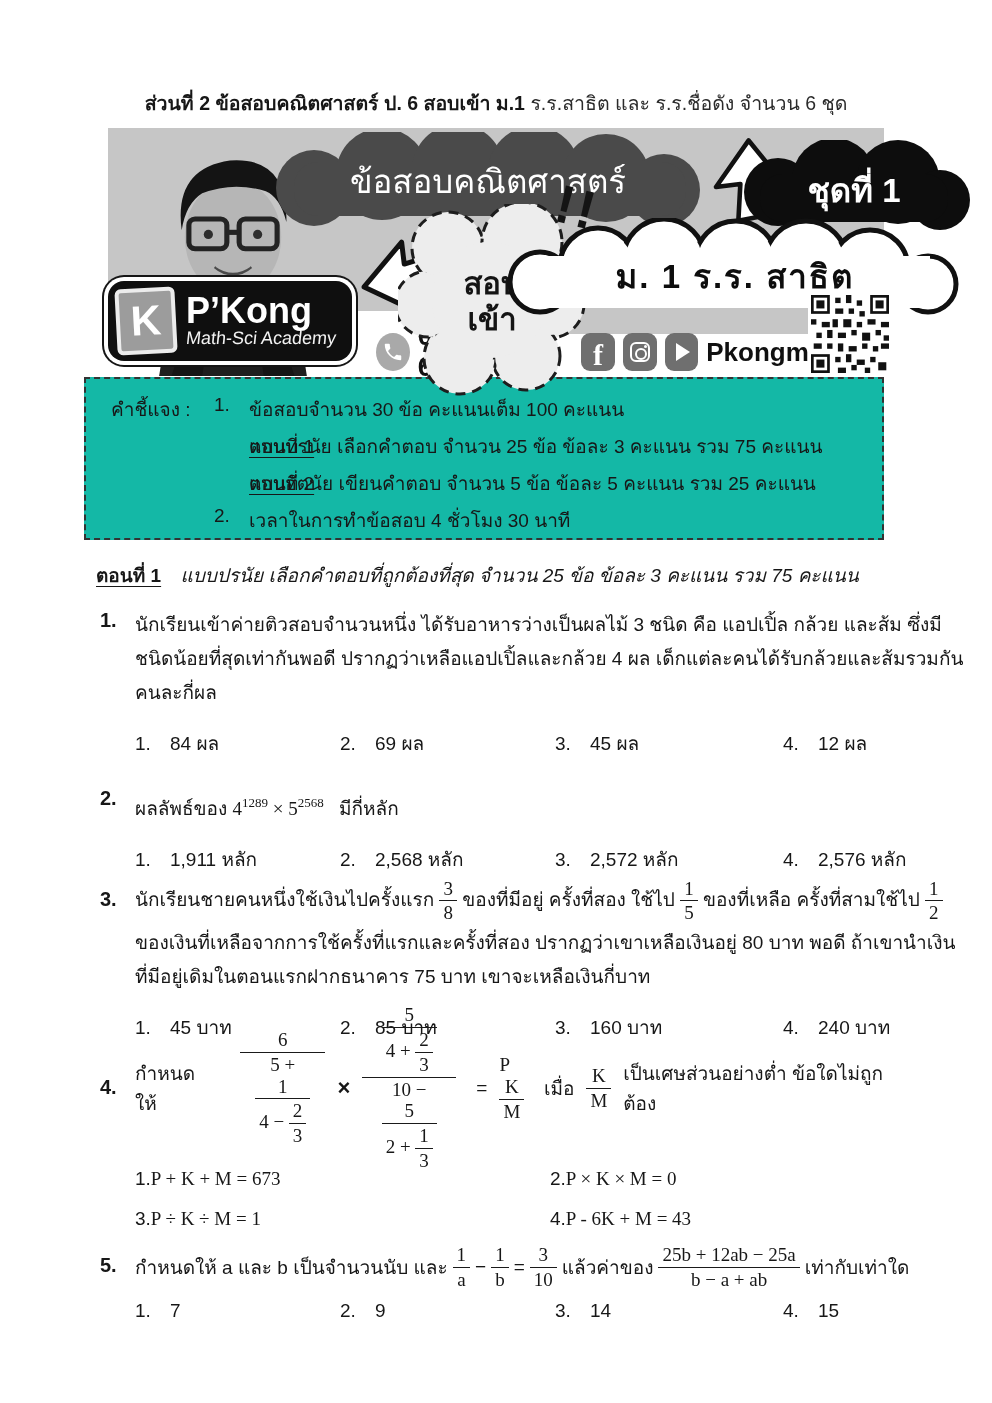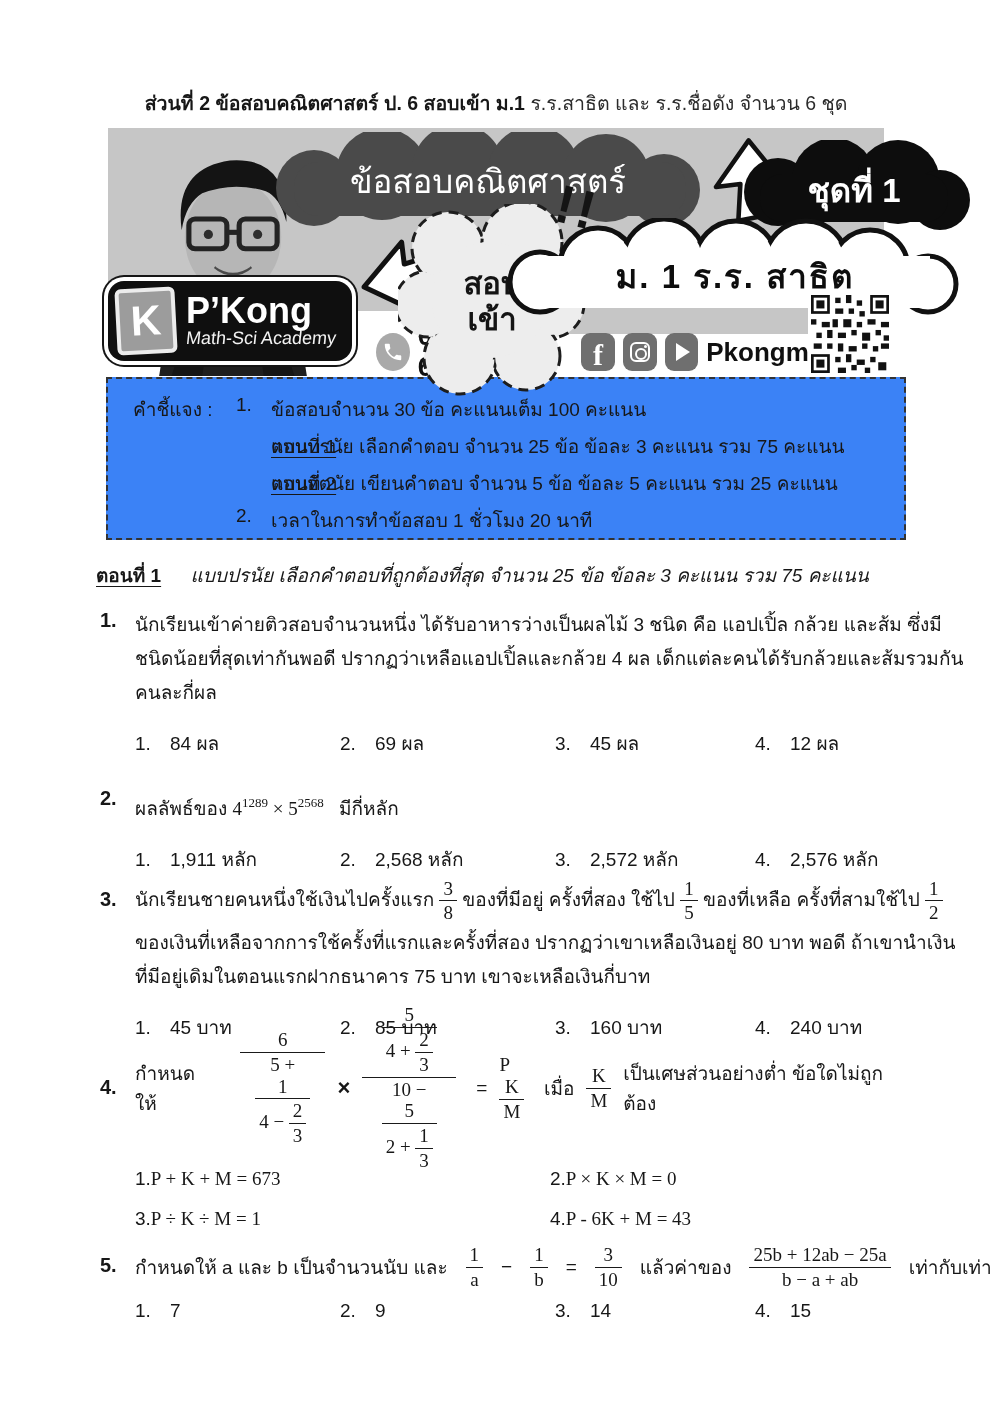--- a/index.html
+++ b/index.html
@@ -41,49 +41,49 @@
   .sq { width:38px; height:38px; border-radius:9px; background:#6f6f6f; display:flex; align-items:center; justify-content:center; }
   .fb-f { color:#fff; font-size:30px; font-weight:800; font-family:"Liberation Serif",serif; margin-top:6px; }
   .ig-cam { width:20px; height:20px; border:2.5px solid #fff; border-radius:6px; position:relative; }
   .ig-cam::after { content:""; position:absolute; left:3.5px; top:3.5px; width:8px; height:8px; border:2.5px solid #fff; border-radius:50%; }
   .ig-cam::before { content:""; position:absolute; right:1px; top:1px; width:3px; height:3px; background:#fff; border-radius:50%; }
   .yt-play { width:0; height:0; border-left:14px solid #fff; border-top:9px solid transparent; border-bottom:9px solid transparent; margin-left:4px; }
   .handle { font-size:26px; font-weight:800; color:#101010; }
   .qr { position:absolute; left:700px; top:164px; width:84px; height:84px; z-index:6; background:#fff; padding:3px; }
 
   
-  .inst { position:absolute; left:106px; top:377px; width:800px; height:163px; background:#3b82f6; border:2px dashed #333; font-size:19px; }
+  .inst { position:absolute; left:84px; top:377px; width:800px; height:163px; background:#14b8a6; border:2px dashed #333; font-size:19px; }
   .inst span { position:absolute; white-space:nowrap; }
   .ul { text-decoration:underline; text-underline-offset:4px; }
 
   
   .section { position:absolute; left:96px; top:560px; font-size:19px; }
   .section .lbl { font-weight:700; text-decoration:underline; text-underline-offset:4px; }
-  .section .txt { font-style:italic; margin-left:24px; }
+  .section .txt { font-style:italic; margin-left:14px; }
 
   
   .q { position:absolute; left:100px; width:792px; font-size:19px; }
   .qno { position:absolute; left:0; top:1px; font-weight:800; font-size:20px; }
   .qc { margin-left:35px; }
   .qline { line-height:34px; white-space:nowrap; }
   .choices { position:relative; height:36px; margin-top:18px; }
   .choice { position:absolute; top:0; white-space:nowrap; }
   .choice .cno { display:inline-block; min-width:35px; }
-  .c0{left:0} .c1{left:205px} .c2{left:420px} .c3{left:620px} .cc1{left:415px}
+  .c0{left:0} .c1{left:205px} .c2{left:420px} .c3{left:648px} .cc1{left:415px}
 
   .math { font-family:"Liberation Serif","DejaVu Serif",serif; }
   sup { font-size:13px; vertical-align:8px; font-family:"Liberation Serif",serif; }
   .frac { display:inline-block; vertical-align:middle; text-align:center; line-height:1.15; font-family:"Liberation Serif","DejaVu Serif",serif; }
   .frac > .num { display:block; border-bottom:1.6px solid #1a1a1a; padding:0 4px 1px; }
   .frac > .den { display:block; padding:1px 4px 0; }
   .formula-row { display:flex; align-items:center; gap:12px; height:132px; }
   .q4rows { position:relative; height:80px; margin-top:14px; }
   .q4row { position:absolute; white-space:nowrap; }
   .r0{top:0} .r1{top:40px}
-  .q5line { display:flex; align-items:center; gap:18px; height:58px; white-space:nowrap; }
+  .q5line { display:flex; align-items:center; gap:5px; height:58px; white-space:nowrap; }
 </style>
 </head>
 <body>
 
 <div class="page">
 
   <div class="hdr">
     <span class="b">ส่วนที่ 2 ข้อสอบคณิตศาสตร์ ป. 6 สอบเข้า ม.1</span>
     <span class="l">ร.ร.สาธิต และ ร.ร.ชื่อดัง จำนวน 6 ชุด</span>
   </div>
@@ -296,21 +296,21 @@
     <span style="left:163px; top:15px;">ข้อสอบจำนวน 30 ข้อ คะแนนเต็ม 100 คะแนน</span>
     <span style="left:163px; top:52px;">
       <span class="ul">ตอนที่ 1</span>
       <span>แบบปรนัย เลือกคำตอบ จำนวน 25 ข้อ ข้อละ 3 คะแนน รวม 75 คะแนน</span>
     </span>
     <span style="left:163px; top:89px;">
       <span class="ul">ตอนที่ 2</span>
       <span>แบบอัตนัย เขียนคำตอบ จำนวน 5 ข้อ ข้อละ 5 คะแนน รวม 25 คะแนน</span>
     </span>
     <span style="left:128px; top:126px;">2.</span>
-    <span style="left:163px; top:126px;">เวลาในการทำข้อสอบ 1 ชั่วโมง 20 นาที</span>
+    <span style="left:163px; top:126px;">เวลาในการทำข้อสอบ 4 ชั่วโมง 30 นาที</span>
   </div>
 
   <div class="section">
     <span class="lbl">ตอนที่ 1</span>
     <span class="txt">แบบปรนัย เลือกคำตอบที่ถูกต้องที่สุด จำนวน 25 ข้อ ข้อละ 3 คะแนน รวม 75 คะแนน</span>
   </div>
 
   <div class="q" style="top:608px;">
     <span class="qno">1.</span>
     <div class="qc">

